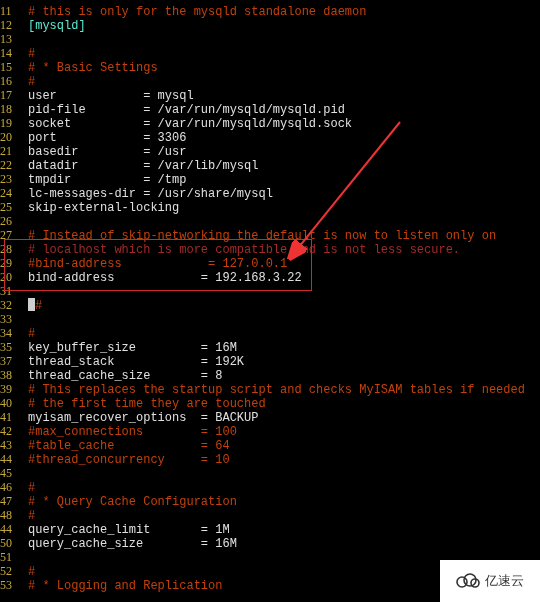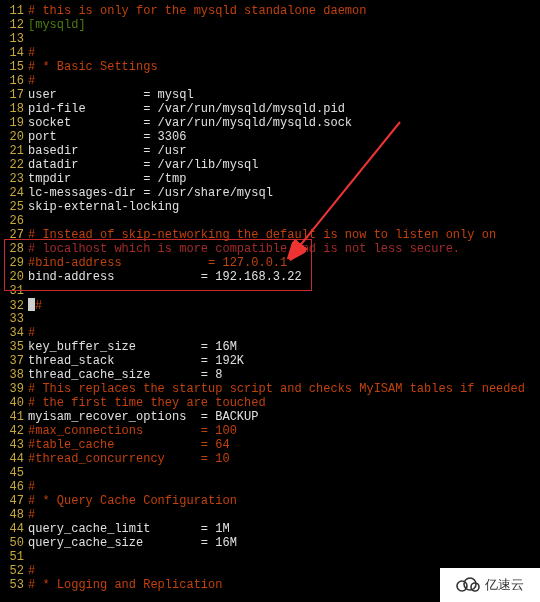--- a/index.html
+++ b/index.html
@@ -18,31 +18,32 @@
     padding-top: 4px;
   }
   .line {
     display: flex;
     align-items: baseline;
     height: 14px;
     white-space: pre;
   }
   .ln {
     width: 24px;
-    text-align: right;
+    text-align: left;
     color: #c7ab3a; 
     user-select: none;
     padding-right: 4px;
+    font-family: Liberation Serif, serif;
   }
   .code {
     color: #e0e0e0;
   }
   .comment { color: #c2410c; }  
   .redtext { color: #a22a2a; }  
-  .section { color: #4d7c0f; }
+  .section { color: #5eead4; }
   .caret {
     display: inline-block;
     width: 7px;
     height: 13px;
     background: #cfcfcf;
     vertical-align: -2px;
   }
   .highlight-box {
     position: absolute;
     border: 1px solid #cc2a2a;
@@ -55,21 +56,21 @@
     stroke-width: 2;
     fill: none;
   }
   .watermark {
     position: absolute;
     right: 0;
     bottom: 0;
     background: #fff;
     color: #333;
     width: 100px;
-    height: 34px;
+    height: 42px;
     display: flex;
     align-items: center;
     justify-content: center;
     font-family: sans-serif;
     font-size: 13px;
   }
   .watermark .wm-icon {
     margin-right: 5px;
   }
 </style>

